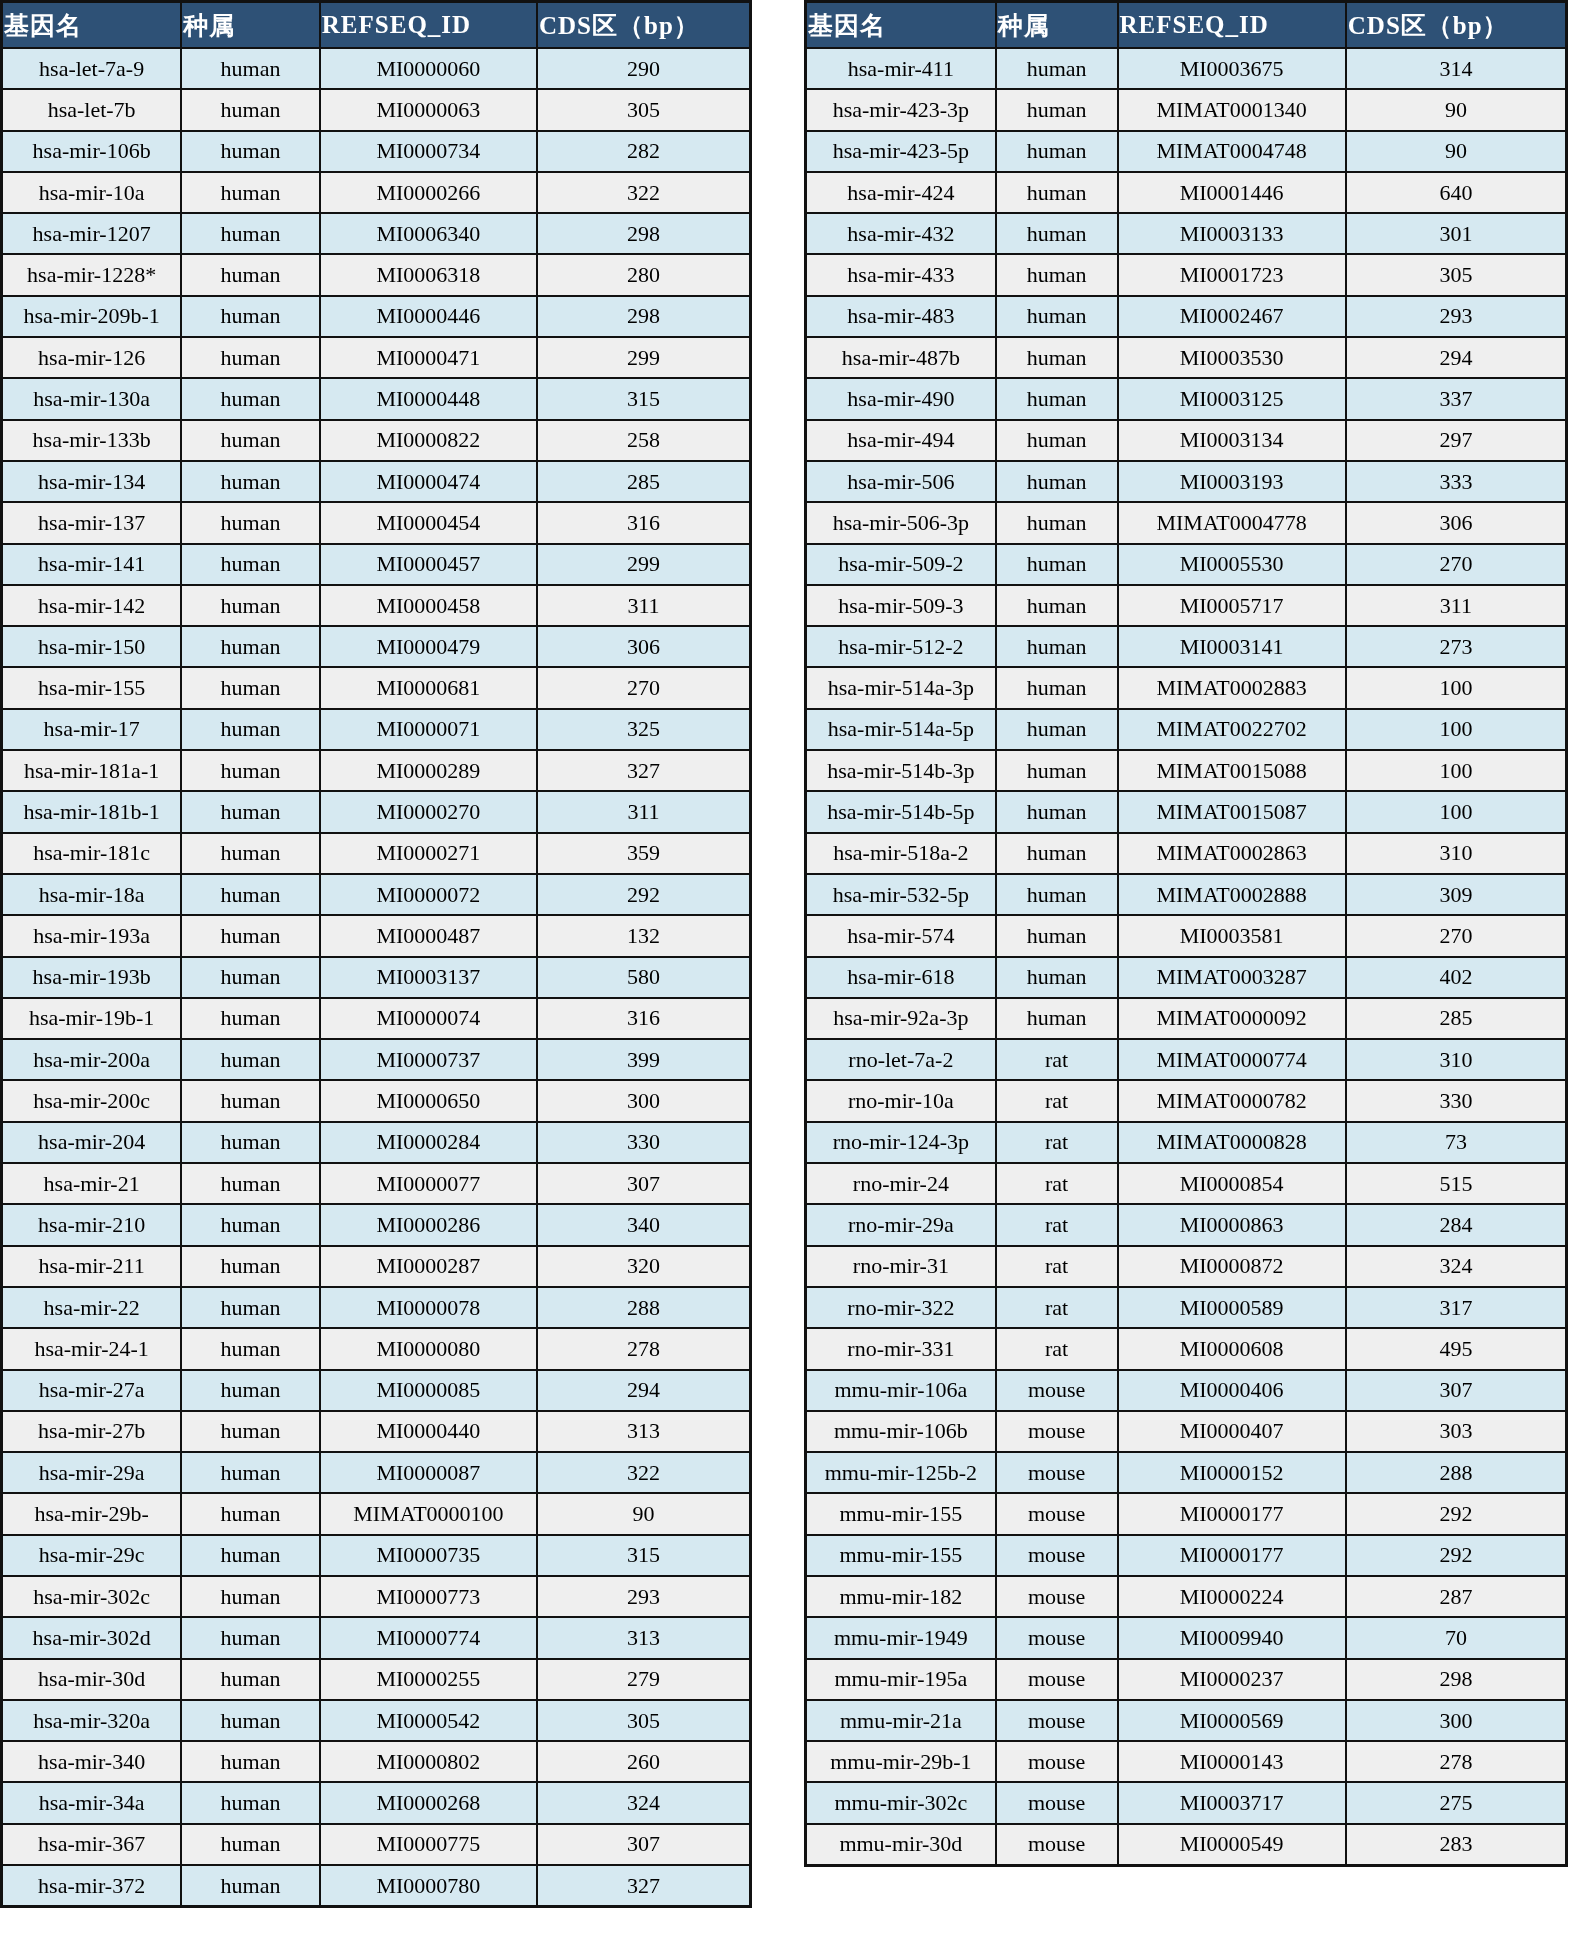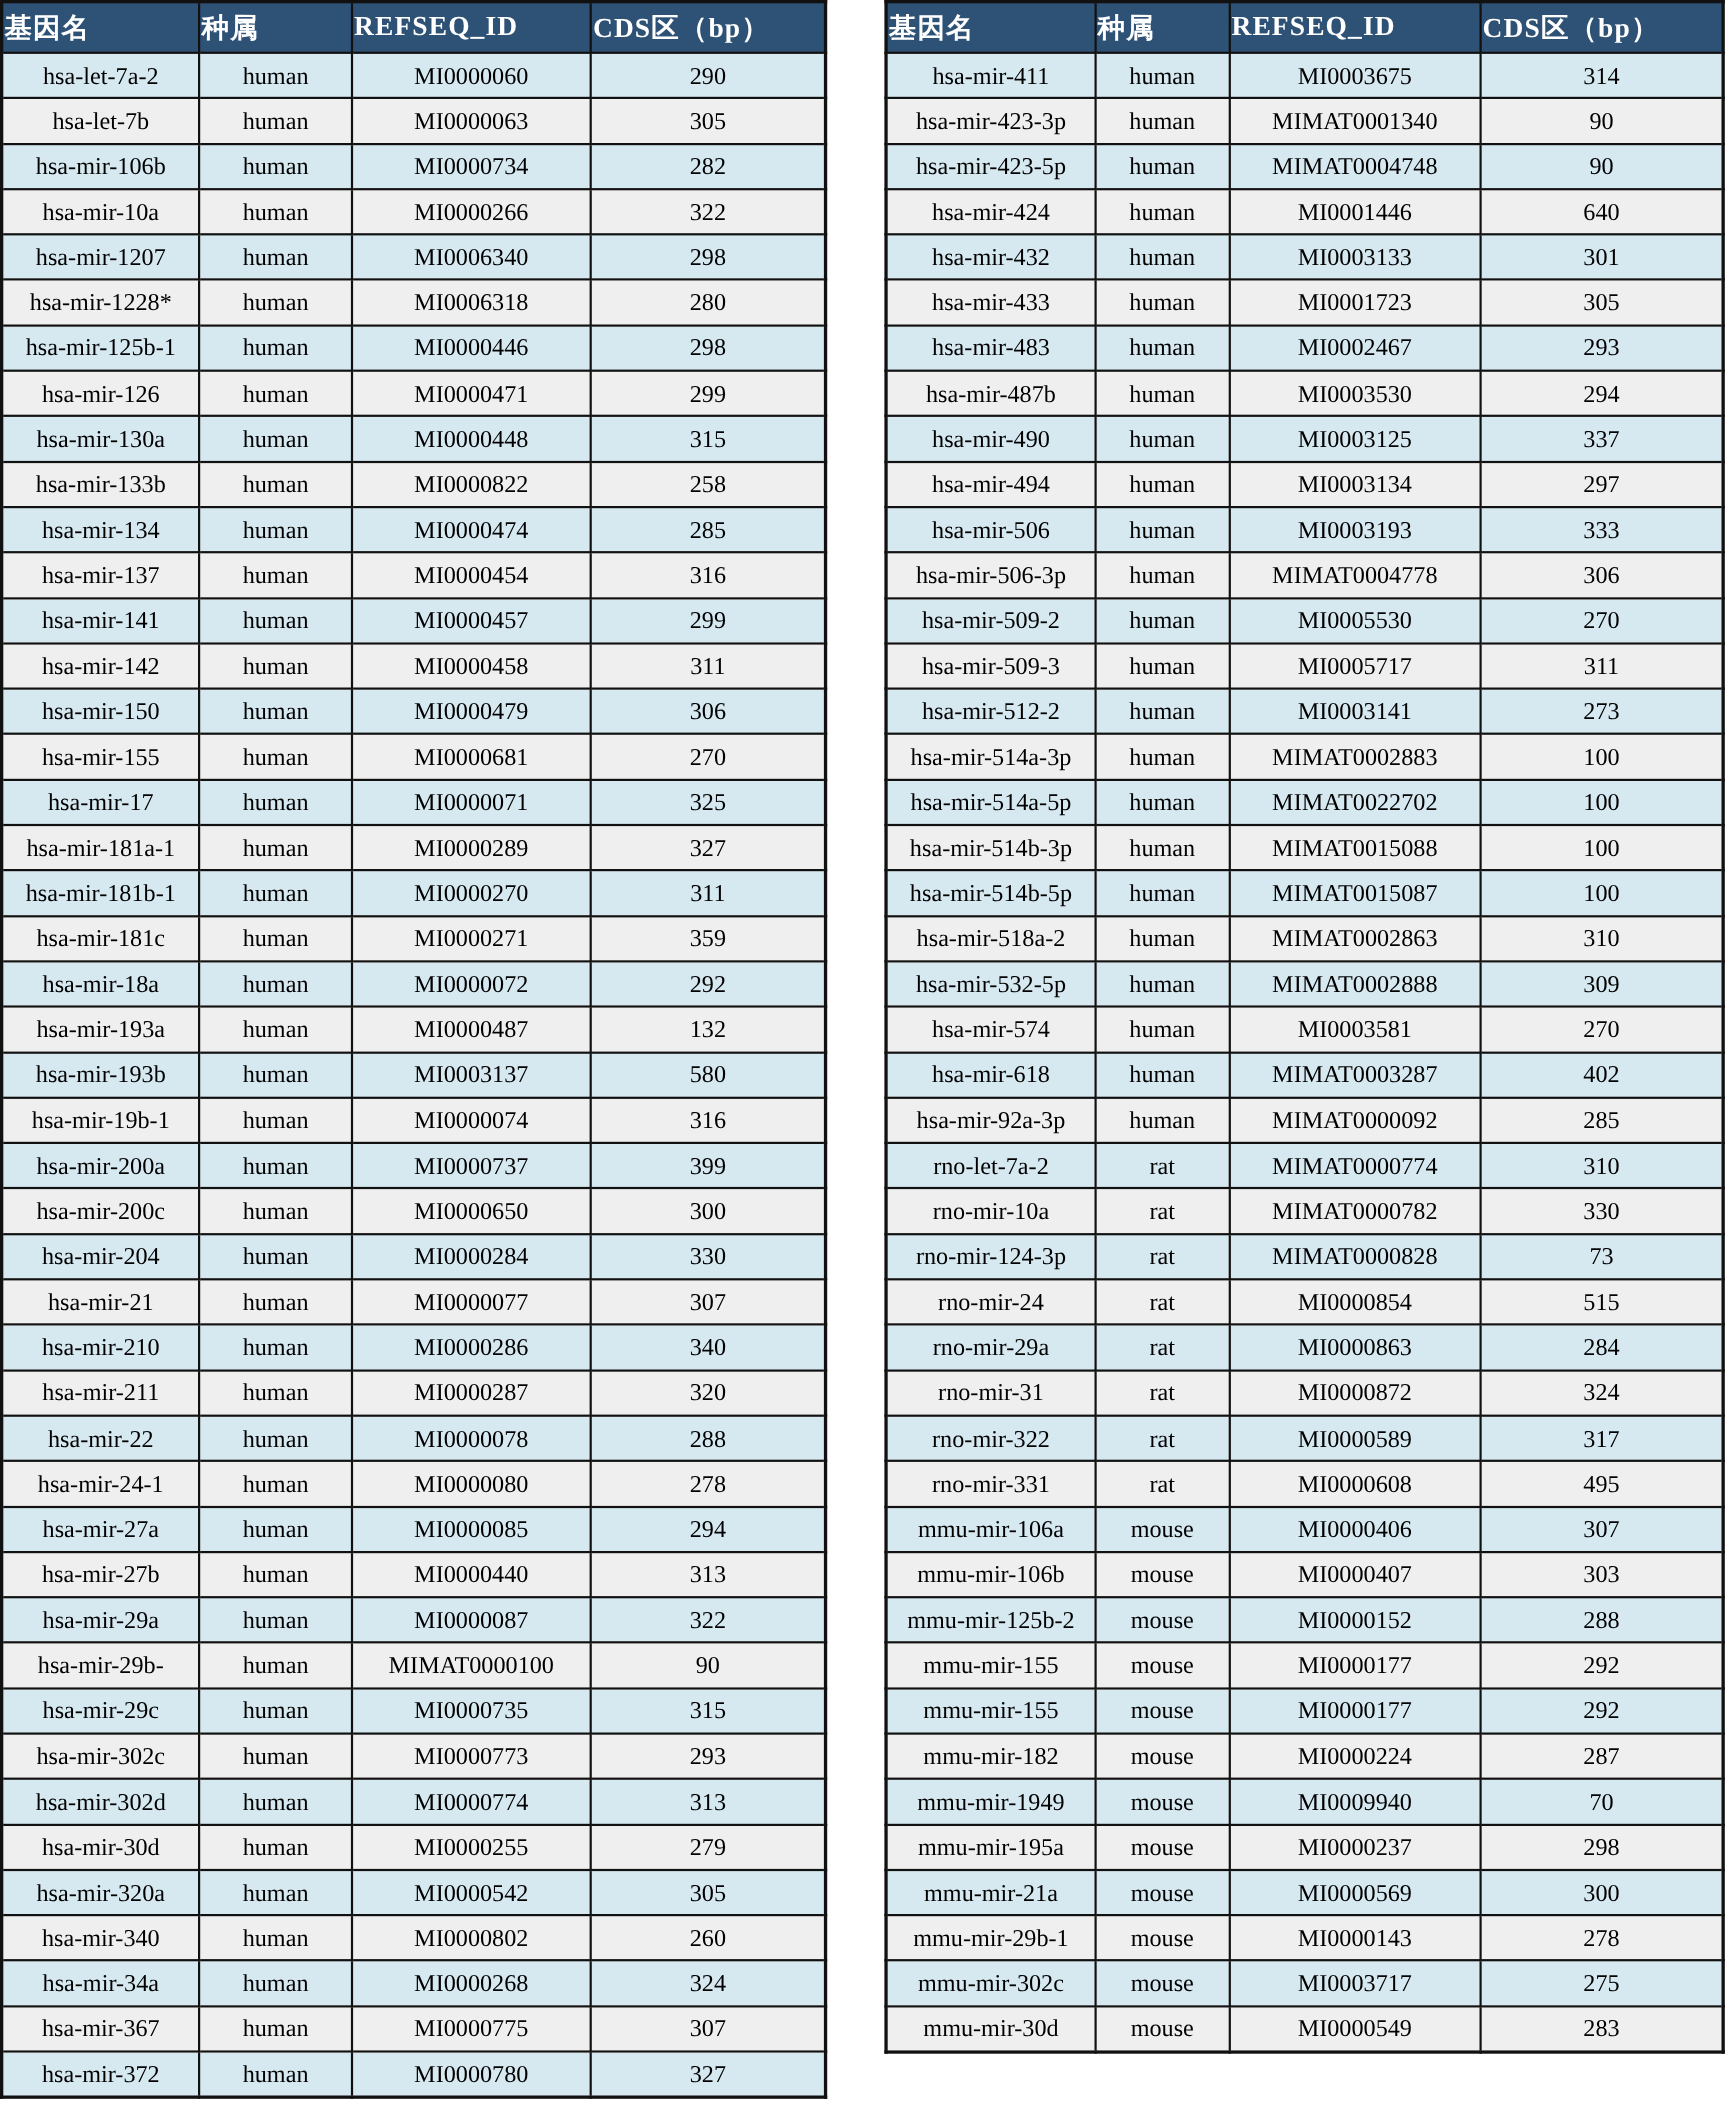--- a/index.html
+++ b/index.html
@@ -77,21 +77,21 @@
     <thead>
       <tr>
         <th>基因名</th>
         <th>种属</th>
         <th>REFSEQ_ID</th>
         <th>CDS区（bp）</th>
       </tr>
     </thead>
     <tbody>
         <tr>
-          <td>hsa-let-7a-2</td>
+          <td>hsa-let-7a-9</td>
           <td>human</td>
           <td>MI0000060</td>
           <td>290</td>
         </tr>
         <tr>
           <td>hsa-let-7b</td>
           <td>human</td>
           <td>MI0000063</td>
           <td>305</td>
         </tr>
@@ -113,21 +113,21 @@
           <td>MI0006340</td>
           <td>298</td>
         </tr>
         <tr>
           <td>hsa-mir-1228*</td>
           <td>human</td>
           <td>MI0006318</td>
           <td>280</td>
         </tr>
         <tr>
-          <td>hsa-mir-125b-1</td>
+          <td>hsa-mir-209b-1</td>
           <td>human</td>
           <td>MI0000446</td>
           <td>298</td>
         </tr>
         <tr>
           <td>hsa-mir-126</td>
           <td>human</td>
           <td>MI0000471</td>
           <td>299</td>
         </tr>

